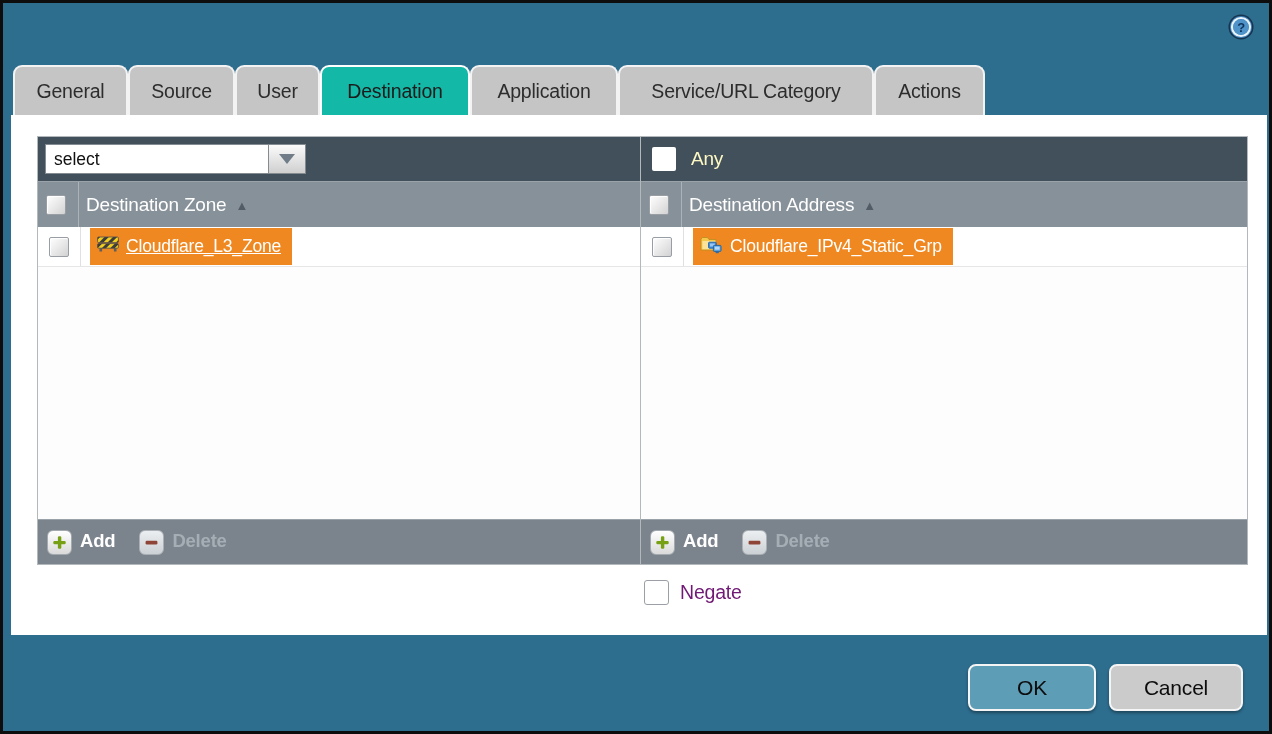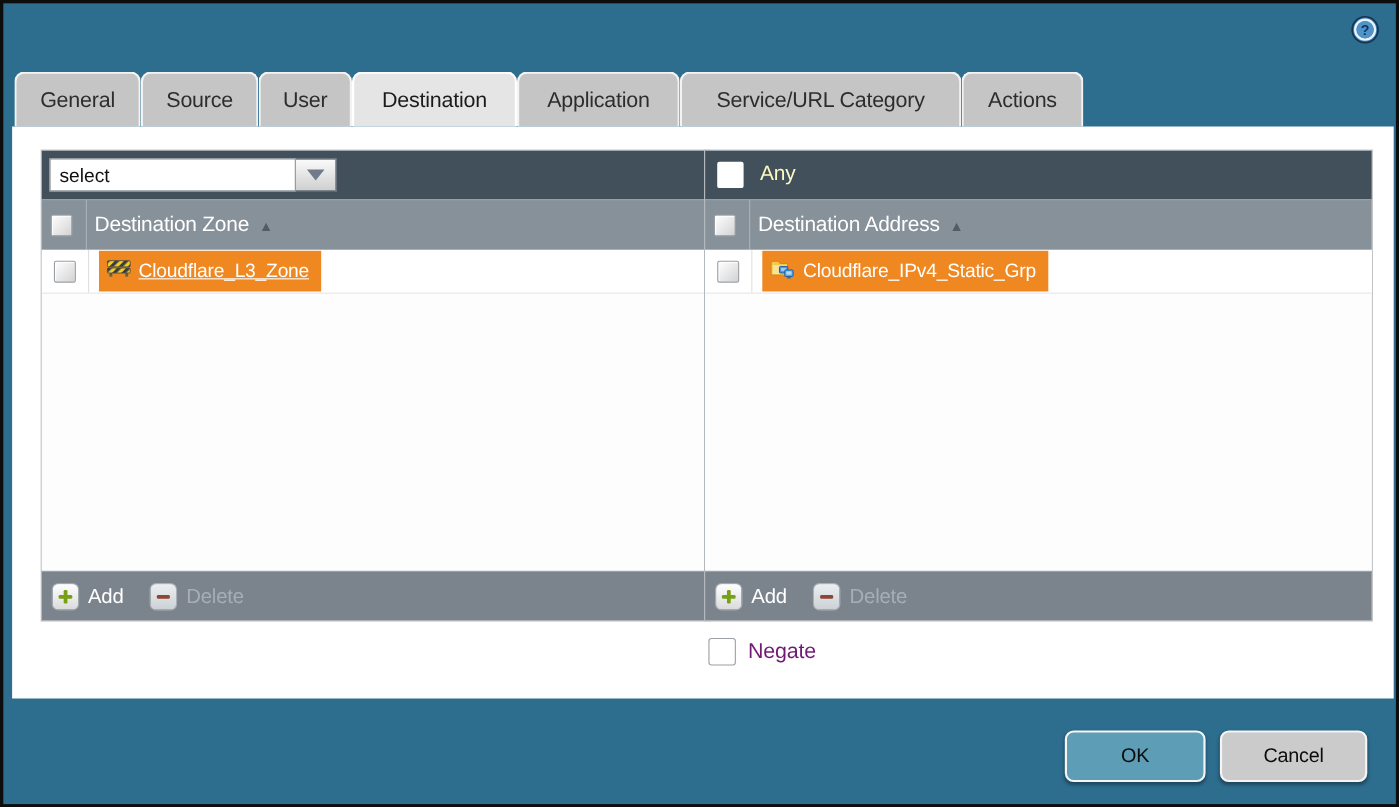--- a/index.html
+++ b/index.html
@@ -13,21 +13,21 @@
   .help { position:absolute; left:1224px; top:10px; width:28px; height:28px; cursor:pointer; }
 
   
   .tabs { position:absolute; left:10px; top:62px; height:50px; display:flex; }
   .tab {
     height:50px; background:#c5c5c5; color:#2d2d2d; font-size:19.5px;
     border:2px solid #f3f3f3; border-bottom:none;
     border-radius:9px 9px 0 0; display:flex; align-items:center; justify-content:center;
     cursor:pointer;
   }
-  .tab.active { background:#e5e5e5; border-color:#ffffff; color:#1b1b1b; }
+  .tab.active { background:#14b8a6; border-color:#ffffff; color:#1b1b1b; }
 
   
   .content { position:absolute; left:8px; top:112px; width:1256px; height:520px; background:#ffffff; }
 
   .panel { position:absolute; top:21px; height:429px; border:1px solid #b3b8bc; display:flex; flex-direction:column; background:#fff; }
   .panel.left  { left:14px;  width:609px;margin-left:12px; }
   .panel.right { left:629px; width:608px; }
 
   .panel-top { height:44px; background:#42505c; display:flex; align-items:center; padding-left:7px; flex:none; }
 
@@ -60,36 +60,36 @@
   .row { height:40px; display:flex; align-items:center; border-bottom:1px solid #e6e6e6; background:#fff; }
   .row-cb-cell { width:43px; height:100%; display:flex; align-items:center; justify-content:center; border-right:1px solid #e0e0e0; flex:none; }
   .chip {
     display:inline-flex; align-items:center; height:37px; margin-left:9px;
     background:#ef8820; color:#ffffff; font-size:17.5px; padding:0 11px 0 7px; gap:7px; cursor:pointer;
   }
   .chip .chip-label { white-space:nowrap; }
   .chip.underlined .chip-label { text-decoration:underline; }
 
   .panel-toolbar { height:45px; background:#7b848d; border-top:1px solid #99a1a9; display:flex; align-items:center; padding-left:9px; flex:none; }
-  .tool { display:flex; align-items:center; gap:8px; cursor:pointer; }
+  .tool { display:flex; align-items:flex-start; gap:8px; cursor:pointer;font-weight:bold; }
   .tool + .tool { margin-left:24px; }
   .icon-sq {
     width:25px; height:25px; border-radius:6px; border:1px solid #a2a9af;
     background:linear-gradient(#ffffff,#dadada); display:flex; align-items:center; justify-content:center; flex:none;
   }
   .tool.disabled .icon-sq { background:linear-gradient(#eceff1,#ccd1d5); border-color:#aab0b5; }
   .tool-label { font-size:18.5px; color:#ffffff; }
   .tool.disabled .tool-label { color:#a6aeb5; }
 
   .negate-row { position:absolute; left:633px; top:465px; display:flex; align-items:center; }
   .cb-plain { width:25px; height:25px; background:#ffffff; border:1px solid #9aa0a6; border-radius:3px; cursor:pointer; flex:none; }
   .negate-label { font-size:19.5px; color:#701a75; margin-left:11px; }
 
   .btn { position:absolute; top:661px; height:47px; border:2px solid #f5f5f5; border-radius:8px;
-         font-size:18px; color:#0c0c0c; display:flex; align-items:center; justify-content:center;
+         font-size:21px; color:#0c0c0c; display:flex; align-items:center; justify-content:center;
          cursor:pointer; box-shadow:0 2px 3px rgba(0,0,0,.35); font-family:"Liberation Sans", sans-serif; }
   .btn-ok { left:965px; width:128px; background:#5d9db6; }
   .btn-cancel { left:1106px; width:134px; background:#cbcbcb; }
 </style>
 </head>
 <body>
 
 <div class="dialog">
 
 

